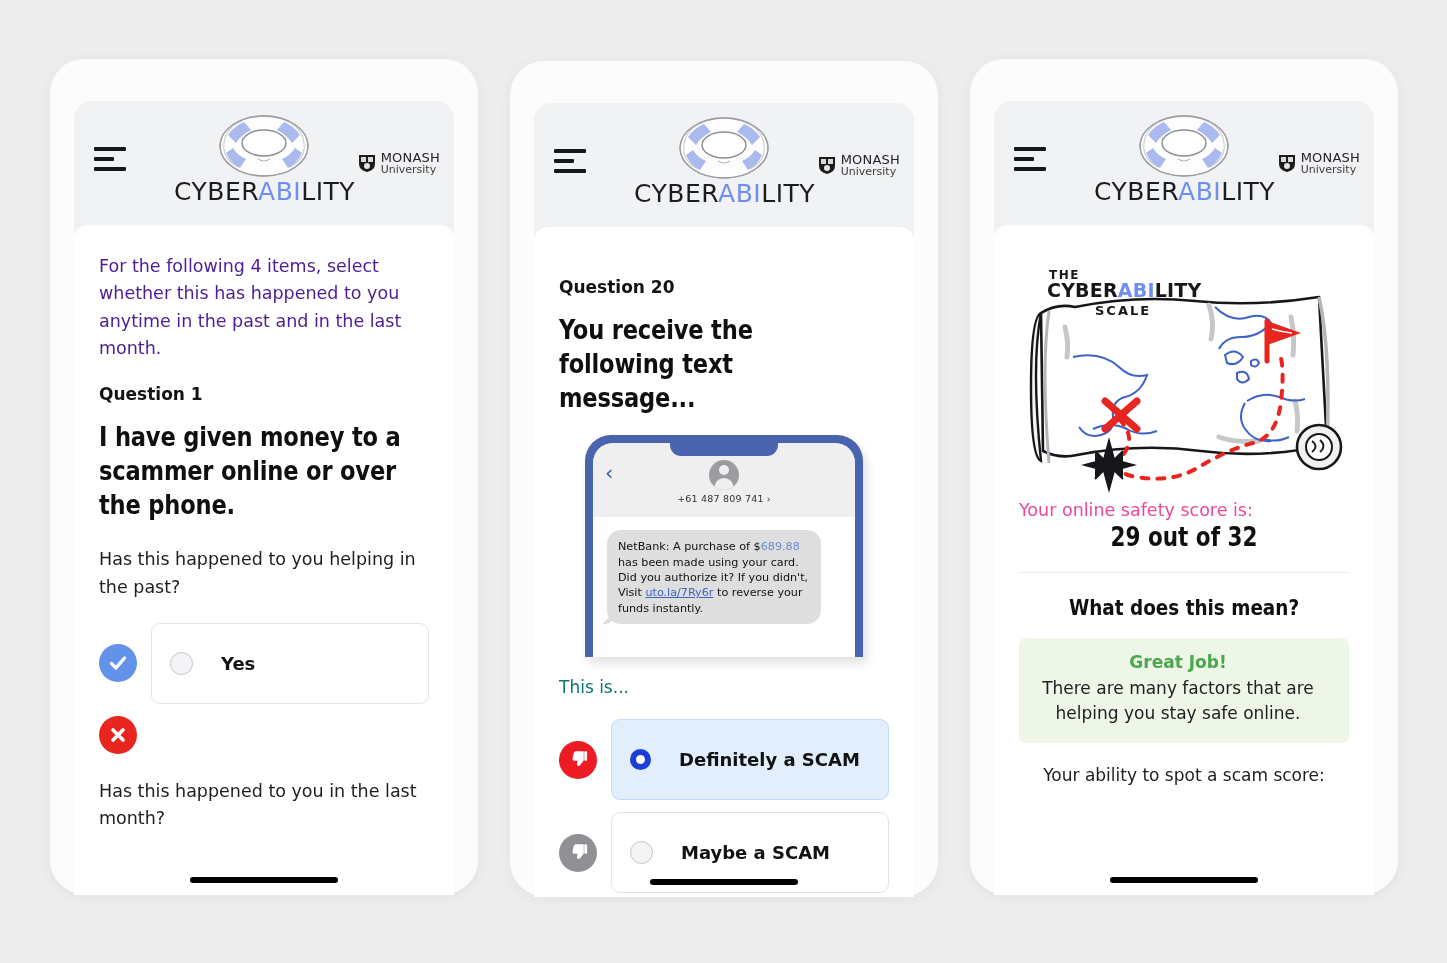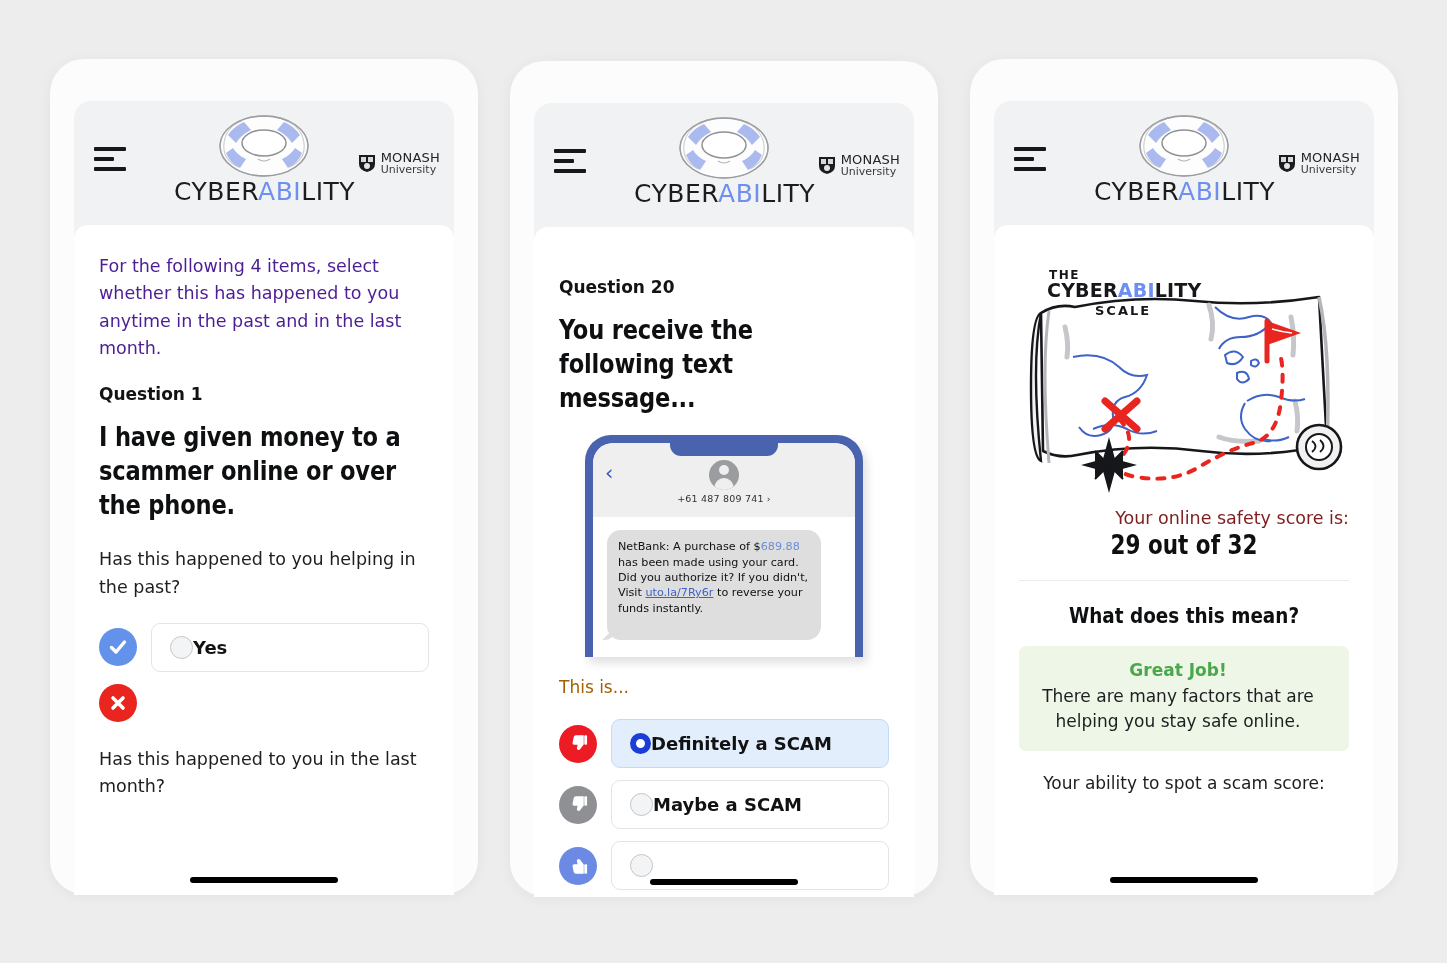--- a/index.html
+++ b/index.html
@@ -159,22 +159,22 @@
   .badge.tup-blue   { background: #6c8ae4; }
 
   .opt-box {
     flex: 1;
     border: 1px solid #e2e4e6;
     border-radius: 9px;
     background: #fff;
     height: 47px;
     display: flex;
     align-items: center;
-    padding: 0 18px;
-    gap: 0;
+    padding: 16px 18px;
+    gap: 28px;
     cursor: pointer;
   }
   .opt-box.sel {
     background: #e3eefc;
     border-color: #c3dbf6;
     border-radius: 9px;
   }
   .radio {
     width: 21px; height: 21px;
     border-radius: 50%;
@@ -275,50 +275,49 @@
     top: 50px;
     text-align: center;
     font-size: 9.5px;
     color: #303133;
     letter-spacing: .2px;
   }
   .bubble {
     margin: 13px 34px 0 14px;
     background: #dedede;
     border-radius: 14px;
-    padding: 9px 11px 24px 11px;
+    padding: 9px 11px 8px 11px;
     font-size: 11.2px;
     line-height: 1.38;
     color: #101113;
     position: relative;
   }
   .bubble .amount { color: #6b8ed6; }
   .bubble .lnk { color: #3e63c8; text-decoration: underline; }
   .bubble::after {
     content:"";
     position:absolute;
     left:-5px; bottom:0;
     width:14px; height:14px;
     background:#dedede;
     border-bottom-right-radius:12px;
     clip-path: polygon(100% 0, 100% 100%, 0 100%);
   }
   .this-is {
     font-size: 17px;
-    color: #a16207;
+    color: #0f766e;
     margin-top: 20px;
   }
 
   
   .map-wrap { text-align: center; padding-top: 8px; }
   .score-line {
-    text-align: right;
+    text-align: left;
     font-size: 17.5px;
-    color: #7f1d1d;
-    margin-top: 8px;
+    color: #ec4899;
   }
   .score-big {
     text-align: center;
     font-family: "DejaVu Sans Condensed", "Liberation Sans Narrow", "DejaVu Sans", sans-serif;
     font-size: 26px;
     font-weight: bold;
     color: #0e0f11;
     margin-top: 2px;
     transform: scaleX(0.92);
   }

